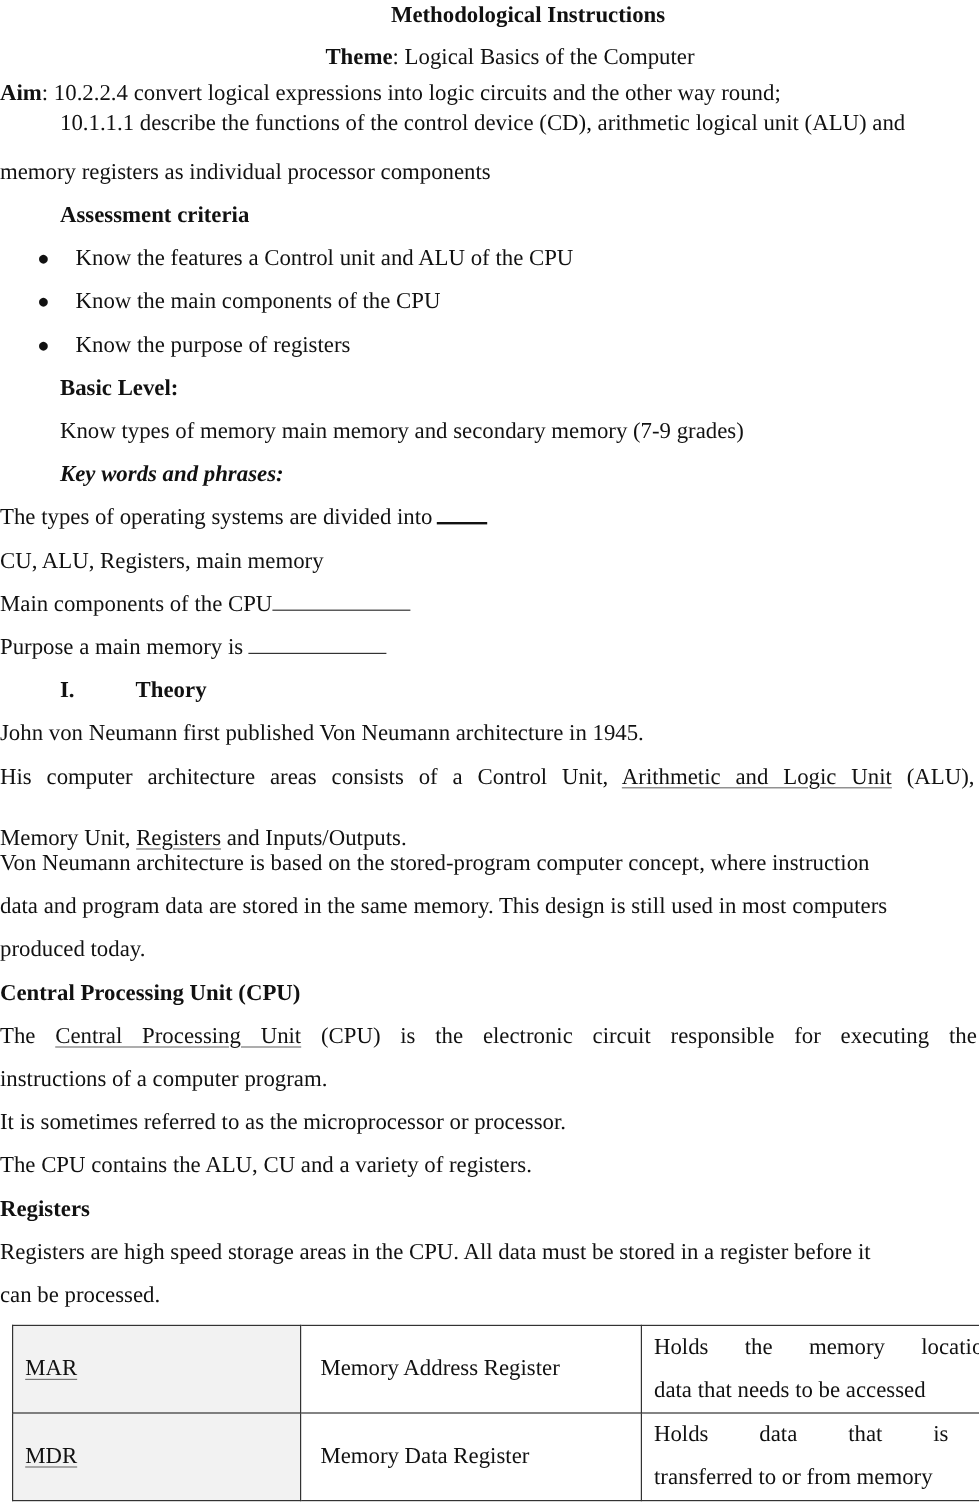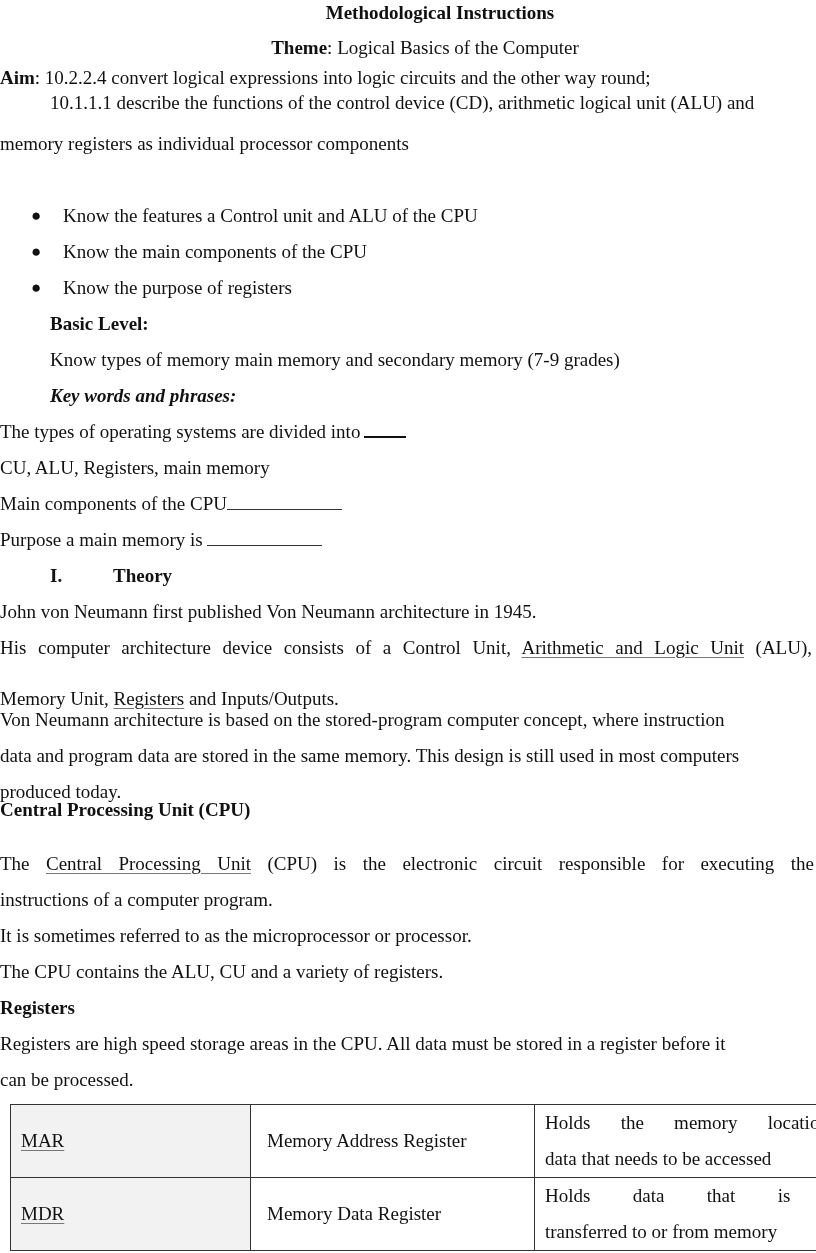--- a/index.html
+++ b/index.html
@@ -107,20 +107,21 @@
   <div class="line center" style="top:30px; left:-15px;">
     <b>Theme</b><span>: Logical Basics of the Computer</span>
   </div>
 
   <div class="line" style="top:66px; line-height:24px;">
     <b>Aim</b><span>: 10.2.2.4 convert logical expressions into logic circuits and the other way round;</span>
   </div>
   <div class="line" style="top:90px; left:50px; line-height:36px; top:91px; line-height:24px;">10.1.1.1 describe the functions of the control device (CD), arithmetic logical unit (ALU) and</div>
   <div class="line" style="top:126px;">memory registers as individual processor components</div>
 
+  <div class="line bold" style="top:162px; left:50px;">Assessment criteria</div>
 
   <div>
     <div class="line" style="top:198px; width:600px;">
       <span class="bullet">●</span>
       <span class="bullet-text">Know the features a Control unit and ALU of the CPU</span>
     </div>
     <div class="line" style="top:234px; width:600px;">
       <span class="bullet">●</span>
       <span class="bullet-text">Know the main components of the CPU</span>
     </div>
@@ -144,31 +145,31 @@
   <div class="line" style="top:522px;">
     <span>Purpose a main memory is </span><span class="blank"></span>
   </div>
 
   <div class="line bold" style="top:558px; left:50px;">I.</div>
   <div class="line bold" style="top:558px; left:113px;">Theory</div>
 
   <div class="line" style="top:594px;">John von Neumann first published Von Neumann architecture in 1945.</div>
 
   <div class="justify" style="top:630px; width:812px;">
-    <span>His computer architecture device consists of a Control Unit, </span><span class="u">Arithmetic and Logic Unit</span><span> (ALU),</span>
+    <span>His computer architecture areas consists of a Control Unit, </span><span class="u">Arithmetic and Logic Unit</span><span> (ALU),</span>
   </div>
   <div class="line" style="top:681px;">
     <span>Memory Unit, </span><span class="u">Registers</span><span> and Inputs/Outputs.</span>
   </div>
 
   <div class="line" style="top:702px;">Von Neumann architecture is based on the stored-program computer concept, where instruction</div>
   <div class="line" style="top:738px;">data and program data are stored in the same memory.  This design is still used in most computers</div>
   <div class="line" style="top:774px;">produced today.</div>
 
-  <div class="line bold" style="top:792px;text-align:right;">Central Processing Unit (CPU)</div>
+  <div class="line bold" style="top:810px;text-align:right;">Central Processing Unit (CPU)</div>
   <div class="justify" style="top:846px; width:814px;">
     <span>The </span><span class="u">Central Processing Unit</span><span> (CPU) is the electronic circuit responsible for executing the</span>
   </div>
   <div class="line" style="top:882px;">instructions of a computer program.</div>
   <div class="line" style="top:918px;text-align:center;">It is sometimes referred to as the microprocessor or processor.</div>
   <div class="line" style="top:954px;">The CPU contains the ALU, CU and a variety of registers.</div>
 
   <div class="line bold" style="top:990px;">Registers</div>
   <div class="line" style="top:1026px;">Registers are high speed storage areas in the CPU.  All data must be stored in a register before it</div>
   <div class="line" style="top:1062px;">can be processed.</div>

